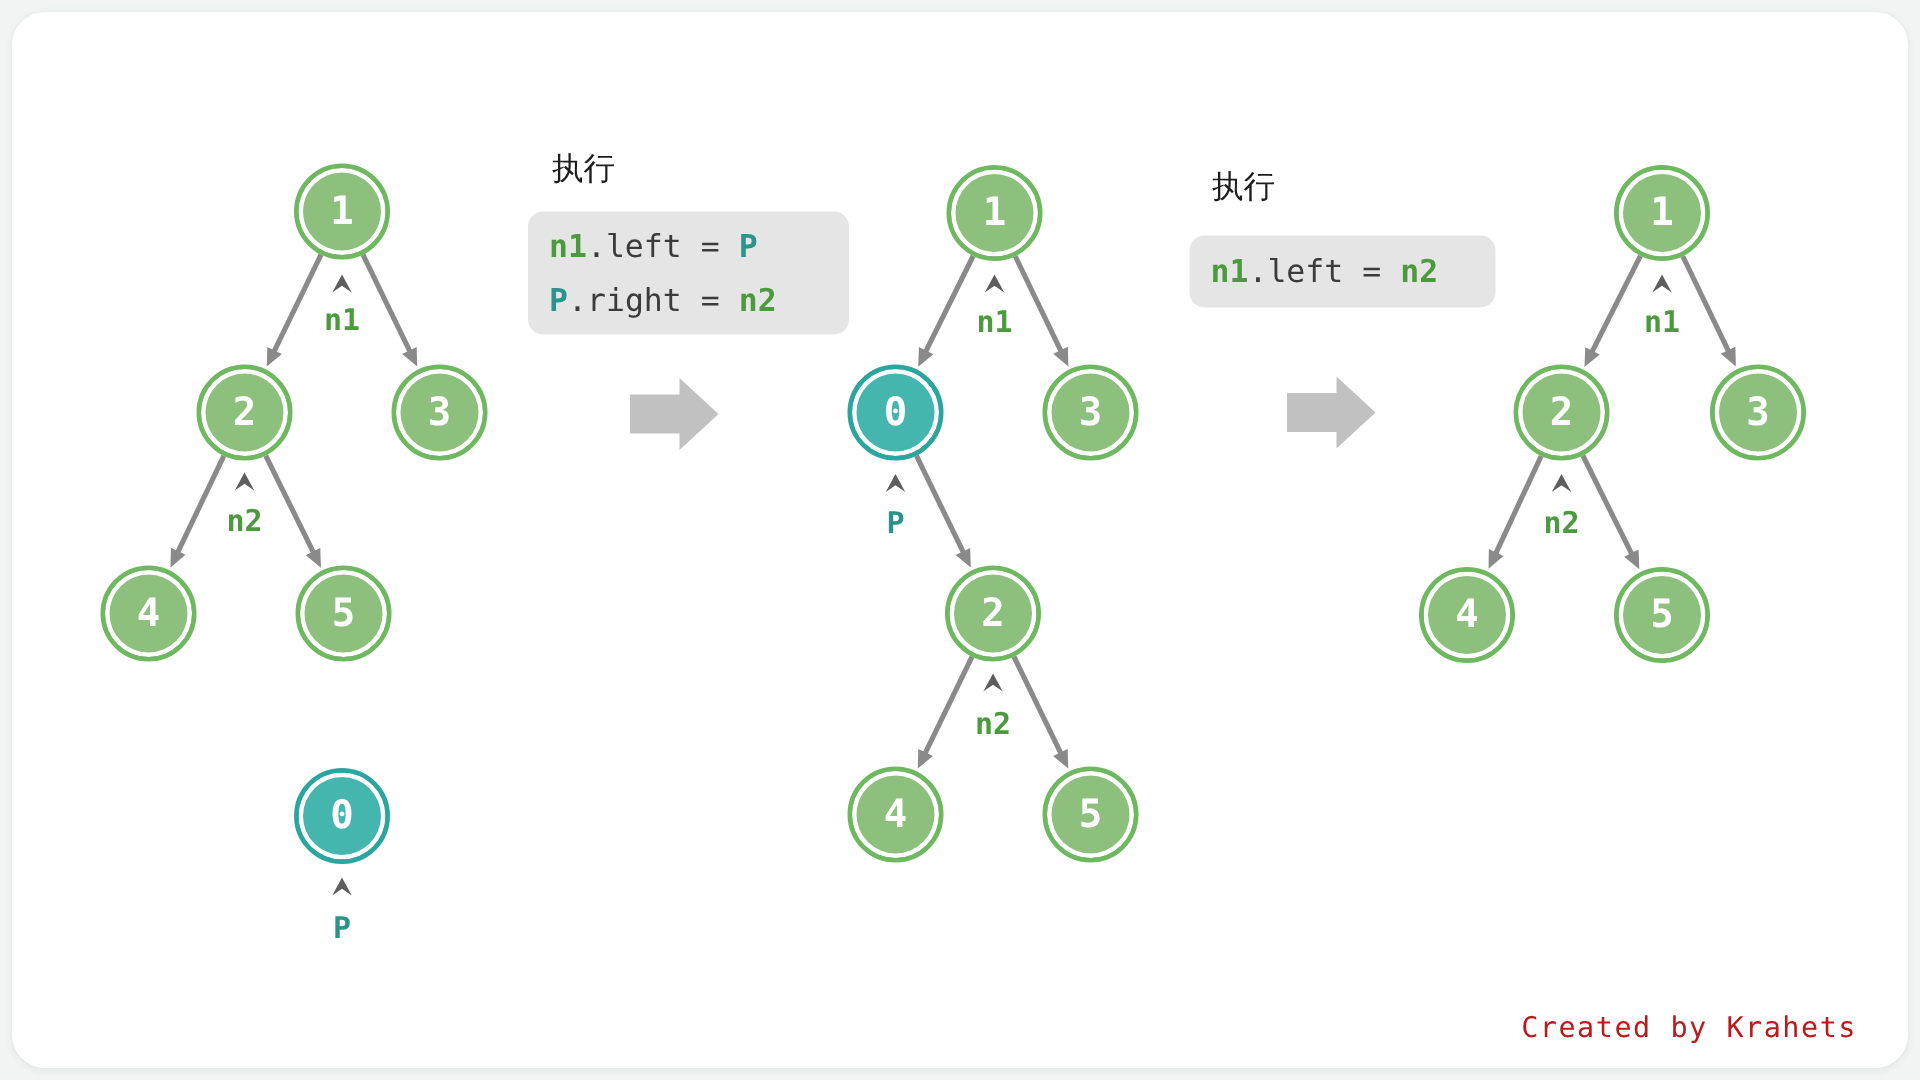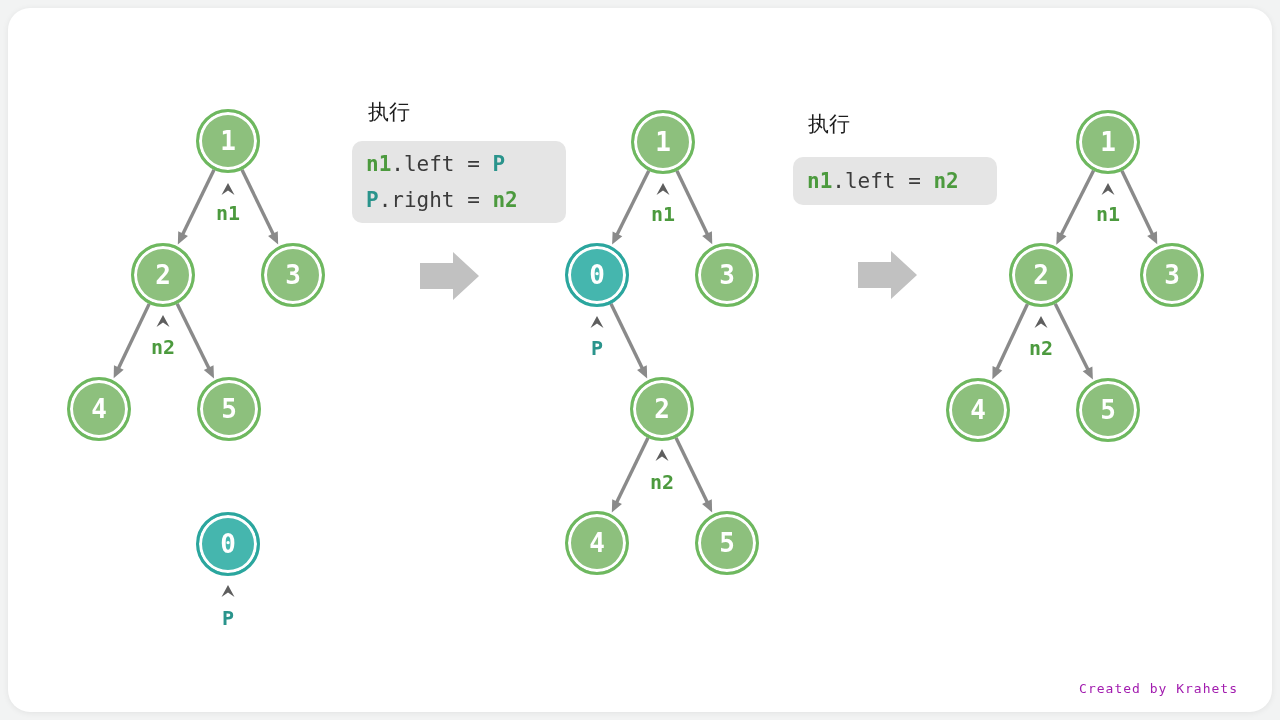--- a/index.html
+++ b/index.html
@@ -50,22 +50,22 @@
   }
   .code-box-1 { left: 352px; top: 141px; width: 214px; height: 82px; }
   .code-box-2 { left: 793px; top: 157px; width: 204px; height: 48px; padding-top: 6px; }
   .code-line { height: 36px; display: flex; align-items: center; white-space: pre; }
   .c-green { color: #4C9A3E; font-weight: bold; }
   .c-teal  { color: #2A948C; font-weight: bold; }
   .c-plain { color: #3B3B3B; }
 
   .watermark {
     position: absolute; right: 42px; bottom: 24px;
-    color: #a21caf; font-family: "DejaVu Sans Mono", monospace;
-    font-size: 13px; letter-spacing: 1px;
+    color: #b91c1c; font-family: "DejaVu Sans Mono", monospace;
+    font-size: 19px; letter-spacing: 1px;
   }
 </style>
 </head>
 <body>
 
 <div class="canvas">
   <div class="card"></div>
 
   <svg id="draw-layer" width="1280" height="720" viewBox="0 0 1280 720">
       <line x1="214.03397632068103" y1="169.79149496967295" x2="181.76684431908484" y2="236.31142863450197" stroke="#8A8A8A" stroke-width="3.4"></line>

